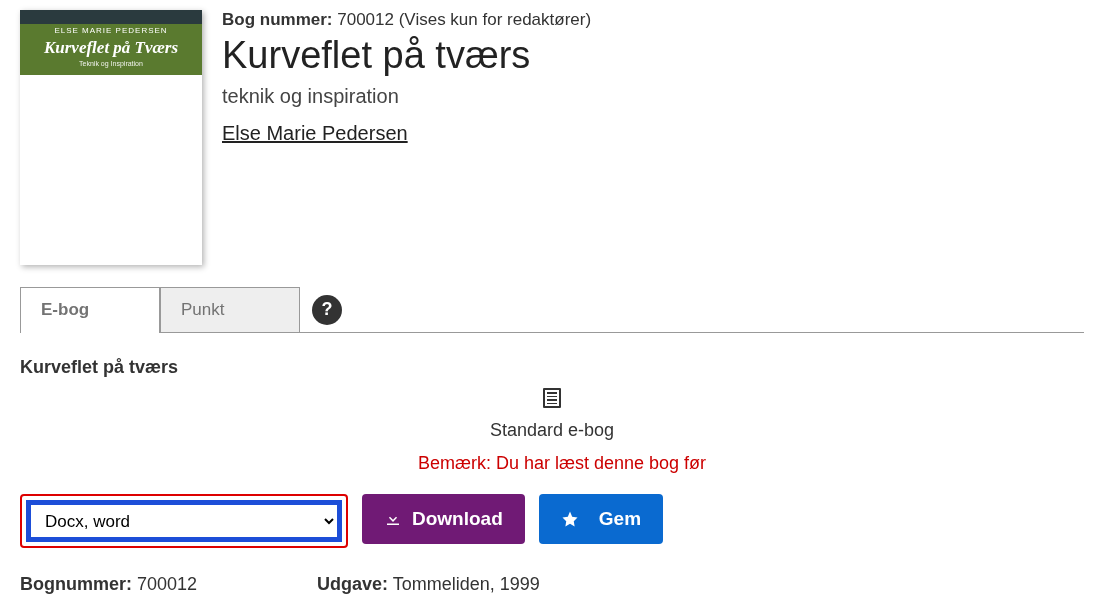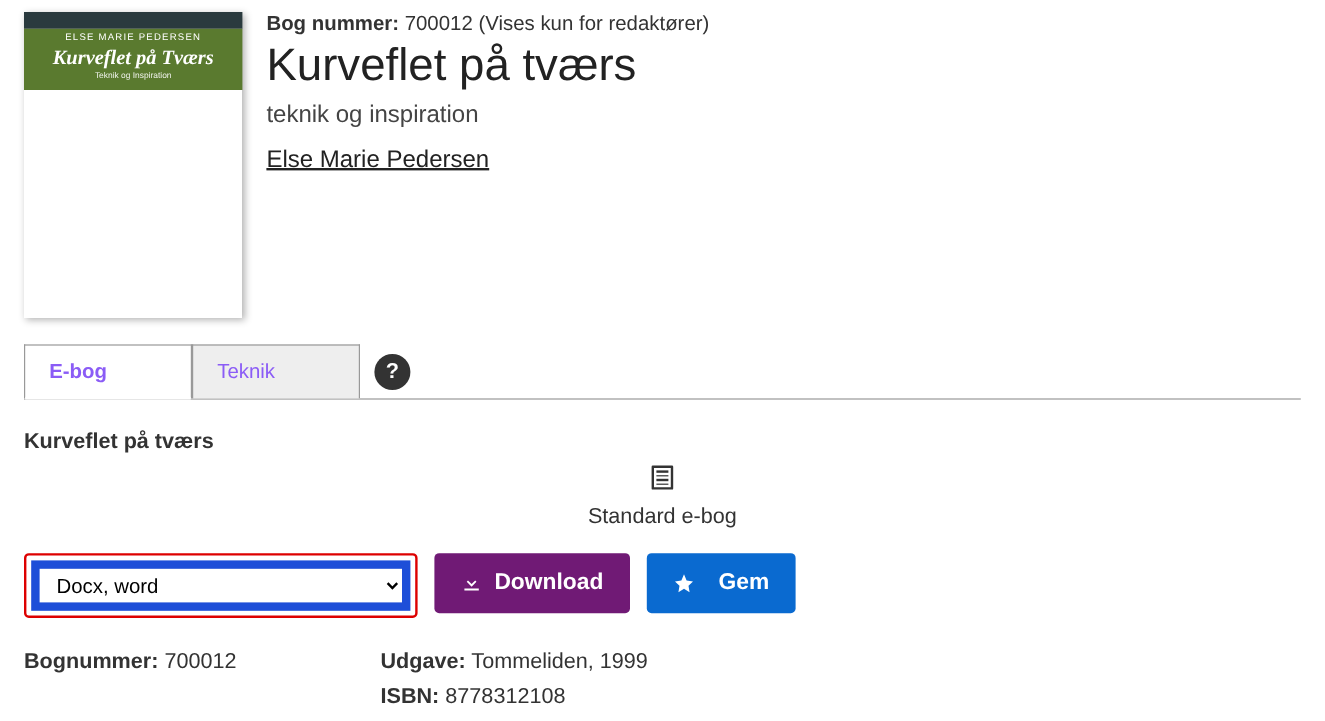--- a/index.html
+++ b/index.html
@@ -139,21 +139,21 @@
     display: flex;
     align-items: stretch;
     border-bottom: 1px solid #999;
     margin-top: 22px;
     gap: 0;
     position: relative;
   }
   .tab {
     padding: 12px 20px;
     font-size: 17px;
-    color: #8b5cf6;
+    color: #737373;
     cursor: pointer;
     border: 1px solid #999;
     border-bottom: none;
     background: #eee;
     min-width: 140px;
   }
   .tab.active {
     background: #fff;
     font-weight: 600;
     position: relative;
@@ -224,21 +224,21 @@
     border: 2px solid #d00;
     border-radius: 4px;
     padding: 4px;
     display: inline-flex;
   }
   .format-select {
     width: 316px;
     height: 42px;
     font-size: 17px;
     padding: 0 10px;
-    border: 7px solid #1d4ed8;
+    border: 5px solid #1d4ed8;
     background: #fff;
   }
   .btn {
     display: inline-flex;
     align-items: center;
     gap: 10px;
     padding: 0 22px;
     height: 50px;
     font-size: 19px;
     font-weight: 600;
@@ -280,34 +280,35 @@
       <span>(Vises kun for redaktører)</span>
     </div>
     <h1>Kurveflet på tværs</h1>
     <div class="subtitle">teknik og inspiration</div>
     <a href="#" class="author-link">Else Marie Pedersen</a>
   </div>
 </div>
 
 <div class="tabs">
   <div class="tab active">E-bog</div>
-  <div class="tab">Teknik</div>
+  <div class="tab">Punkt</div>
   <div class="help-circle">?</div>
 </div>
 
 <div class="section-title">Kurveflet på tværs</div>
 
 <div class="format-row">
   <span class="format-icon">
     <span></span>
       <span></span>
       <span></span>
       <span></span>
   </span>
   <span>Standard e-bog</span>
+  <span class="notice">Bemærk: Du har læst denne bog før</span>
 </div>
 
 <div class="action-row">
   <div class="select-wrap">
     <select class="format-select">
       <option>Docx, word</option>
     </select>
   </div>
   <button class="btn btn-download">
     <span class="icn">

